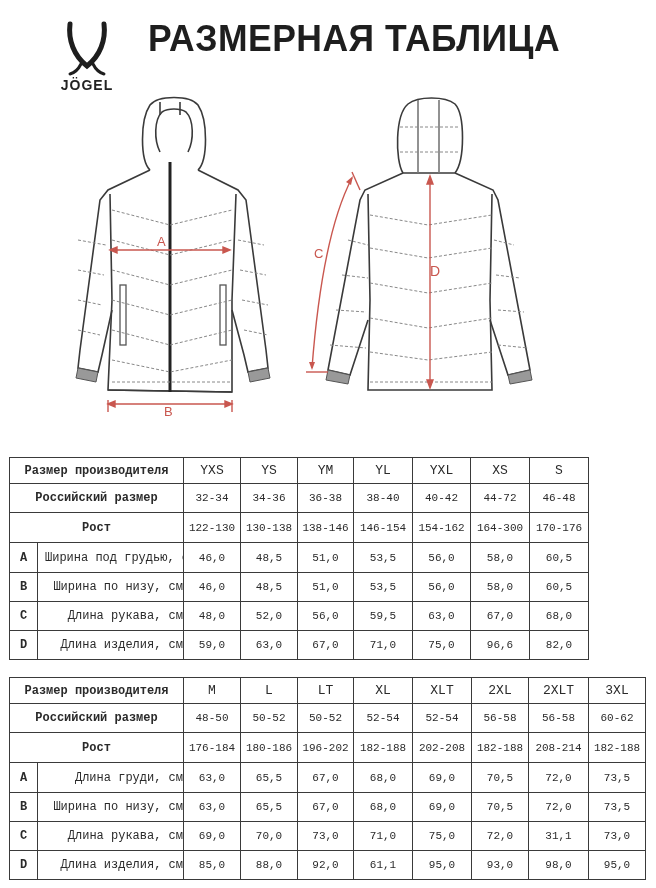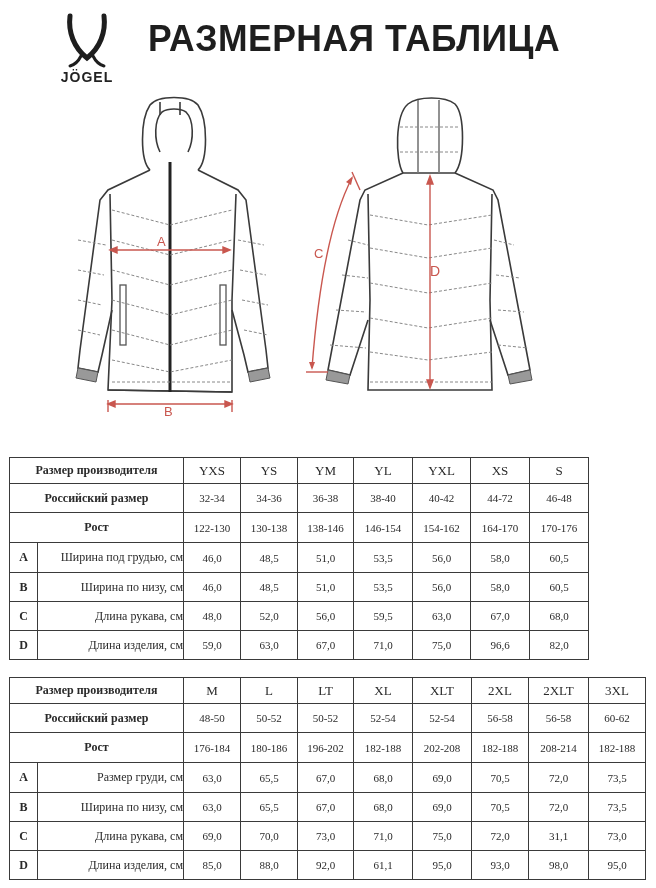--- a/index.html
+++ b/index.html
@@ -1,22 +1,22 @@
 <!DOCTYPE html>
 <html><head>
 <meta charset="utf-8">
 <style>
   html, body { margin:0; padding:0; background:#ffffff; }
   body { width:656px; height:888px; position:relative; overflow:hidden; font-family:"DejaVu Sans", sans-serif; color:#222; }
-  .logo { position:absolute; left:48px; top:12px; width:78px; height:78px; }
+  .logo { position:absolute; left:48px; top:20px; width:78px; height:78px; }
   .logo svg { display:block; }
   .logo-text { position:absolute; left:0; top:57px; width:78px; text-align:center; font-family:"Liberation Sans", sans-serif; font-size:14px; font-weight:bold; letter-spacing:1px; color:#222; }
   .title { position:absolute; left:148px; top:18px; font-family:"Liberation Sans", sans-serif; font-size:37px; font-weight:bold; letter-spacing:0.5px; color:#1e1e1e; transform:scaleX(0.96); transform-origin:left; }
   .illus { position:absolute; }
-  table.sz { position:absolute; border-collapse:collapse; table-layout:fixed; font-family:Liberation Serif, serif; }
+  table.sz { position:absolute; border-collapse:collapse; table-layout:fixed; font-family:Liberation Mono, monospace; }
   table.sz td { border:1.5px solid #3a3a3a; text-align:center; padding:0; font-size:11px; color:#2a2a2a; white-space:nowrap; overflow:hidden; }
   table.sz td.hlabel { font-weight:bold; font-size:12px; }
   table.sz td.letter { font-weight:bold; font-size:12px; }
   table.sz td.mlabel { text-align:right; padding-left:7px; font-size:12px; }
   table.sz td.size { font-size:13px; }
 </style>
 </head>
 <body>
 
 <div class="logo">
@@ -155,21 +155,21 @@
     <td>44-72</td>
     <td>46-48</td>
   </tr>
   <tr style="height:30px">
     <td colspan="2" class="hlabel">Рост</td>
     <td>122-130</td>
     <td>130-138</td>
     <td>138-146</td>
     <td>146-154</td>
     <td>154-162</td>
-    <td>164-170</td>
+    <td>164-300</td>
     <td>170-176</td>
   </tr>
   <tr style="height:30px">
     <td class="letter">A</td>
     <td class="mlabel">Ширина под грудью, см</td>
     <td>46,0</td>
     <td>48,5</td>
     <td>51,0</td>
     <td>53,5</td>
     <td>56,0</td>
@@ -254,21 +254,21 @@
     <td>180-186</td>
     <td>196-202</td>
     <td>182-188</td>
     <td>202-208</td>
     <td>182-188</td>
     <td>208-214</td>
     <td>182-188</td>
   </tr>
   <tr style="height:30px">
     <td class="letter">A</td>
-    <td class="mlabel">Размер груди, см</td>
+    <td class="mlabel">Длина груди, см</td>
     <td>63,0</td>
     <td>65,5</td>
     <td>67,0</td>
     <td>68,0</td>
     <td>69,0</td>
     <td>70,5</td>
     <td>72,0</td>
     <td>73,5</td>
   </tr>
   <tr style="height:29px">

